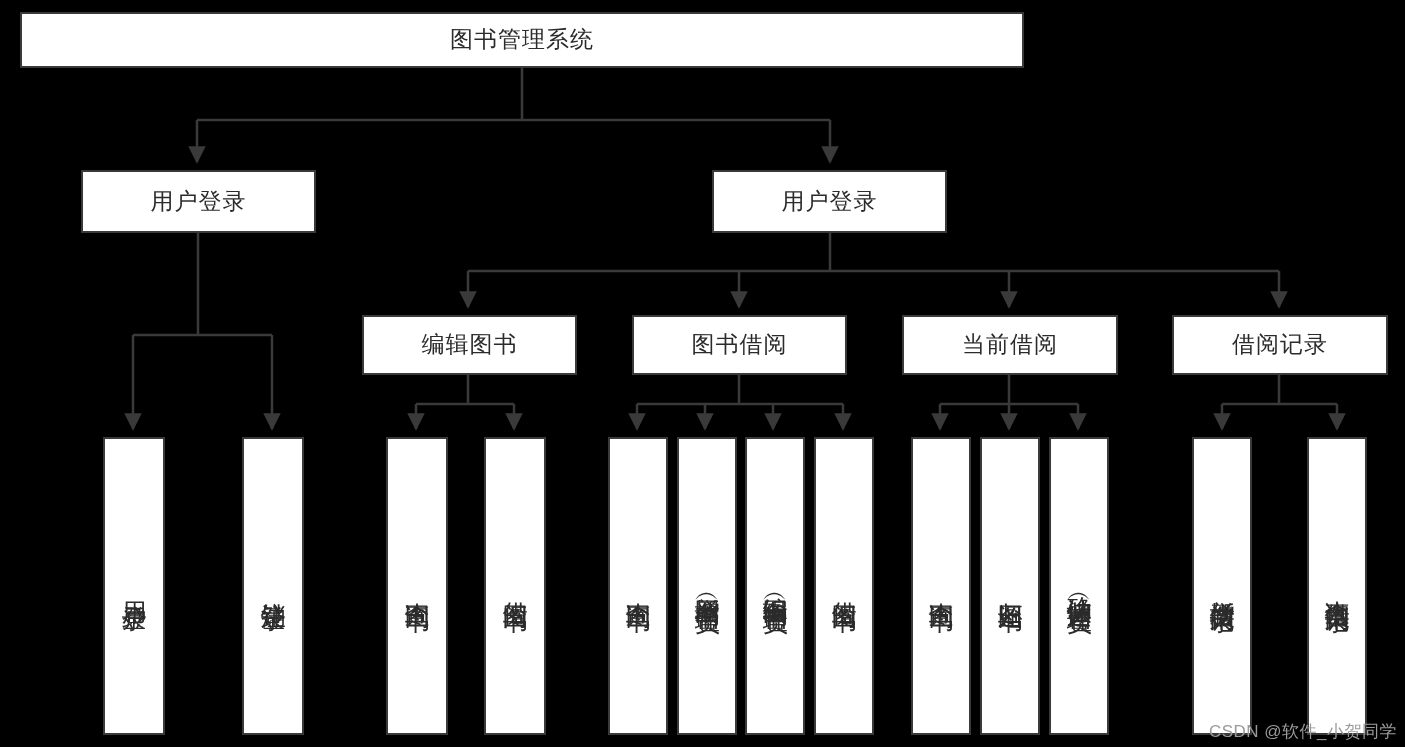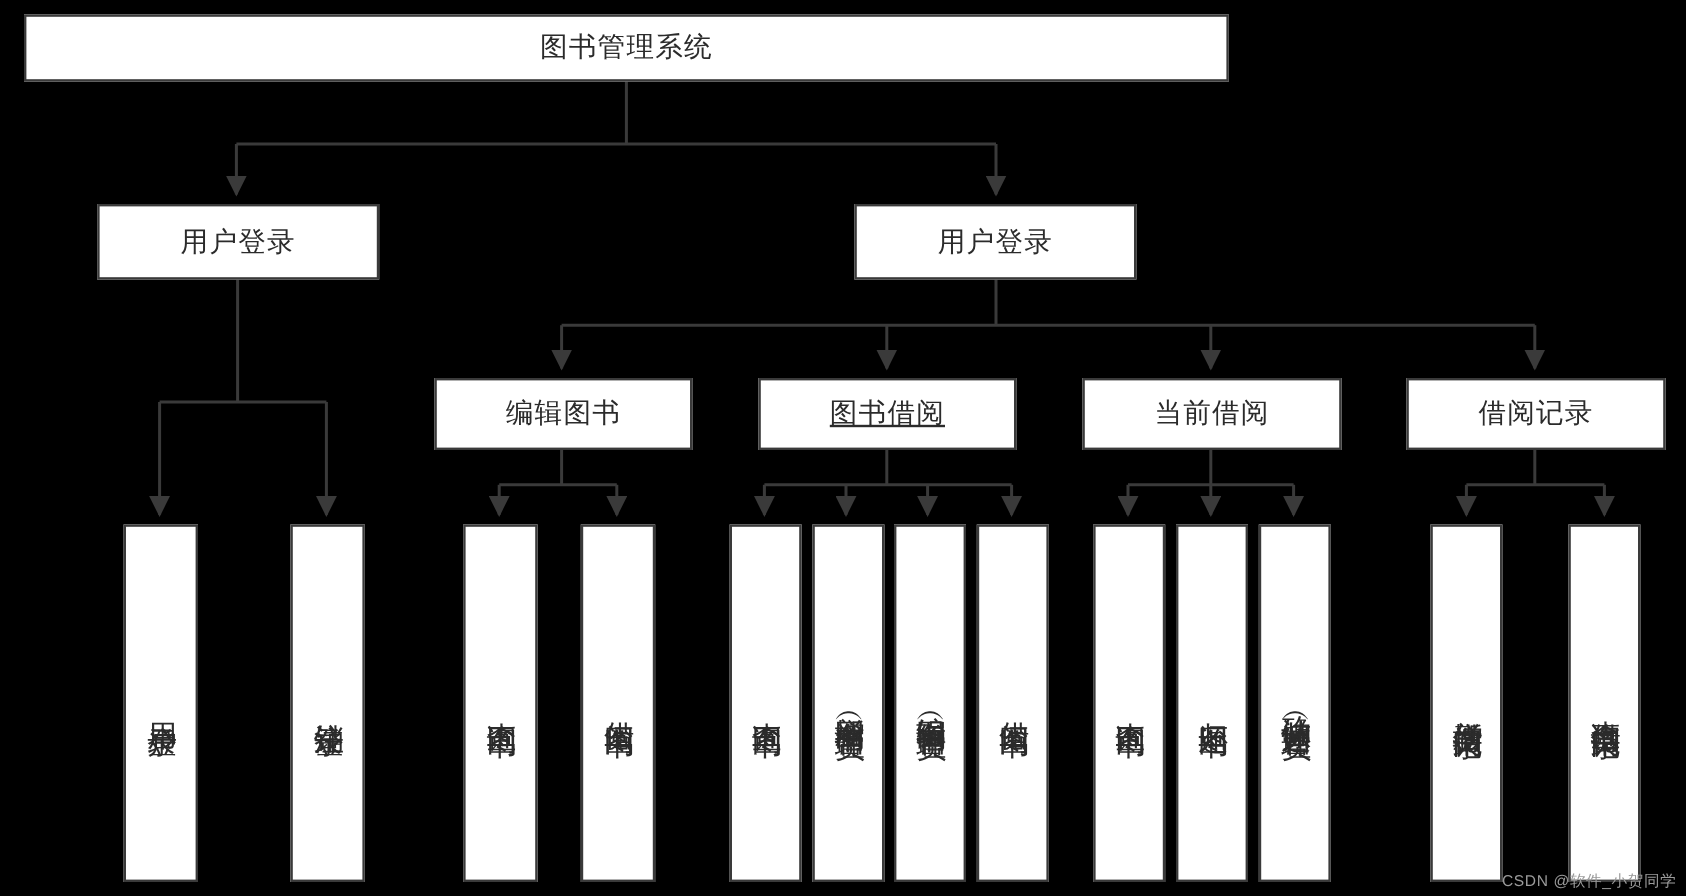--- a/index.html
+++ b/index.html
@@ -51,21 +51,21 @@
   .node.vert .txt {
     writing-mode: vertical-rl;
     text-orientation: upright;
     display: block;
     text-align: center;
   }
   .watermark {
     position: absolute;
     right: 8px;
     bottom: 4px;
-    font-size: 13px;
+    font-size: 17px;
     color: #9a9a9a;
     letter-spacing: 0.5px;
     white-space: nowrap;
   }
 </style>
 </head>
 <body>
 
 <div id="canvas">
 
@@ -126,21 +126,21 @@
   <div class="node horiz" style="left:81px; top:170px; width:235px; height:63px;">
     <span class="txt">用户登录</span>
   </div>
   <div class="node horiz" style="left:712px; top:170px; width:235px; height:63px;">
     <span class="txt">用户登录</span>
   </div>
 
   <div class="node horiz" style="left:362px; top:315px; width:215px; height:60px;">
     <span class="txt">编辑图书</span>
   </div>
-  <div class="node horiz" style="left:632px; top:315px; width:215px; height:60px;text-decoration:underline;">
+  <div class="node horiz" style="left:632px; top:315px; width:215px; height:60px;">
     <span class="txt">图书借阅</span>
   </div>
   <div class="node horiz" style="left:902px; top:315px; width:216px; height:60px;">
     <span class="txt">当前借阅</span>
   </div>
   <div class="node horiz" style="left:1172px; top:315px; width:216px; height:60px;">
     <span class="txt">借阅记录</span>
   </div>
 
   <div class="node vert" style="left:103px; top:437px; width:62px; height:298px;">

